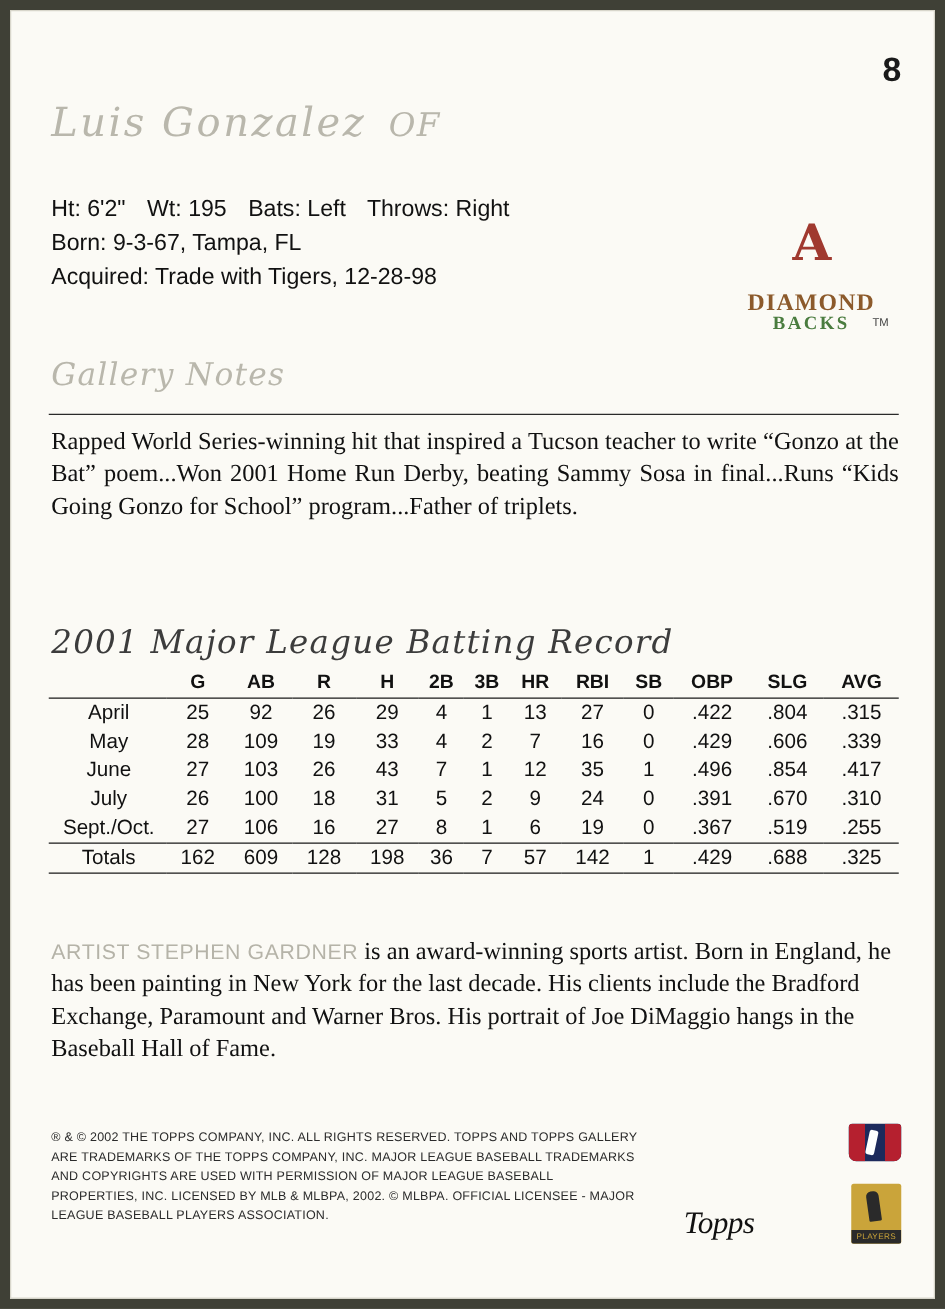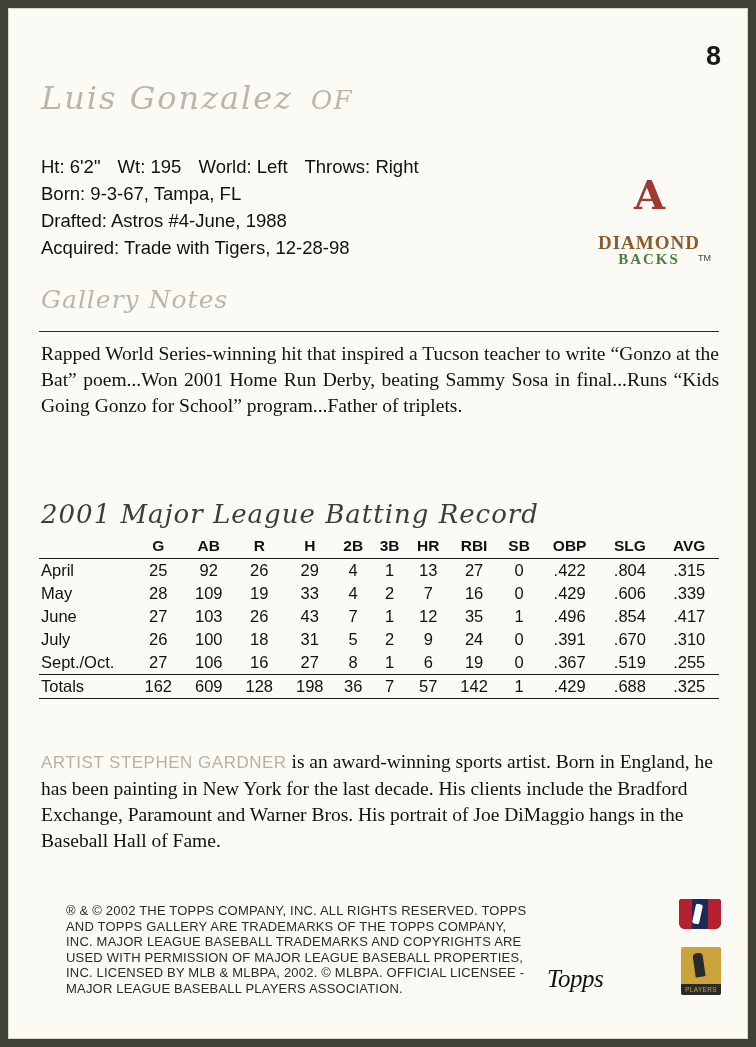--- a/index.html
+++ b/index.html
@@ -179,21 +179,21 @@
     text-align: center;
     font-weight: normal;
     white-space: nowrap;
   }
   table.stats th {
     font-weight: bold;
     font-size: 15.5px;
     padding-bottom: 3px;
   }
   table.stats th.month, table.stats td.month {
-    text-align: left;
+    text-align: center;
     width: 92px;
     padding-left: 2px;
     margin-top: 20px;
   }
   table.stats thead tr { border-bottom: 1.5px solid #1a1a1a; }
   table.stats tbody tr.total-row {
     border-top: 1.5px solid #1a1a1a;
     border-bottom: 1.5px solid #1a1a1a;
   }
   table.stats tbody tr.total-row td { font-weight: normal; }
@@ -216,25 +216,24 @@
     letter-spacing: 0.5px;
   }
 
   
   .legal {
     position: absolute;
     left: 10px;
     top: 876px;
     width: 470px;
     font-family: "Liberation Sans", sans-serif;
-    font-size: 13px;
+    font-size: 10px;
     color: #2b2b2b;
     line-height: 15.5px;
     letter-spacing: 0.2px;
-    margin-left: 25px;
   }
 
   
   .topps-logo {
     position: absolute;
     left: 516px;
     top: 938px;
     font-family: "Liberation Serif", serif;
     font-style: italic;
     font-weight: normal;
@@ -295,27 +294,26 @@
     <div class="player-name">
       <span>Luis Gonzalez</span><span class="player-pos">OF</span>
     </div>
 
     <div class="vitals">
       <div>
         <span>Ht:</span>
         <span>6'2"</span><span class="spacer"></span>
         <span>Wt:</span>
         <span>195</span><span class="spacer"></span>
-        <span>World:</span>
+        <span>Bats:</span>
         <span>Left</span><span class="spacer"></span>
         <span>Throws:</span>
         <span>Right</span>
       </div>
       <div>Born: 9-3-67, Tampa, FL</div>
-      <div>Drafted: Astros #4-June, 1988</div>
       <div>Acquired: Trade with Tigers, 12-28-98</div>
     </div>
 
     <div class="team-logo">
       <div class="a-mark">A</div>
       <div class="d-word">DIAMOND</div>
       <div class="b-word">BACKS</div>
       <div class="tm">TM</div>
     </div>
 

